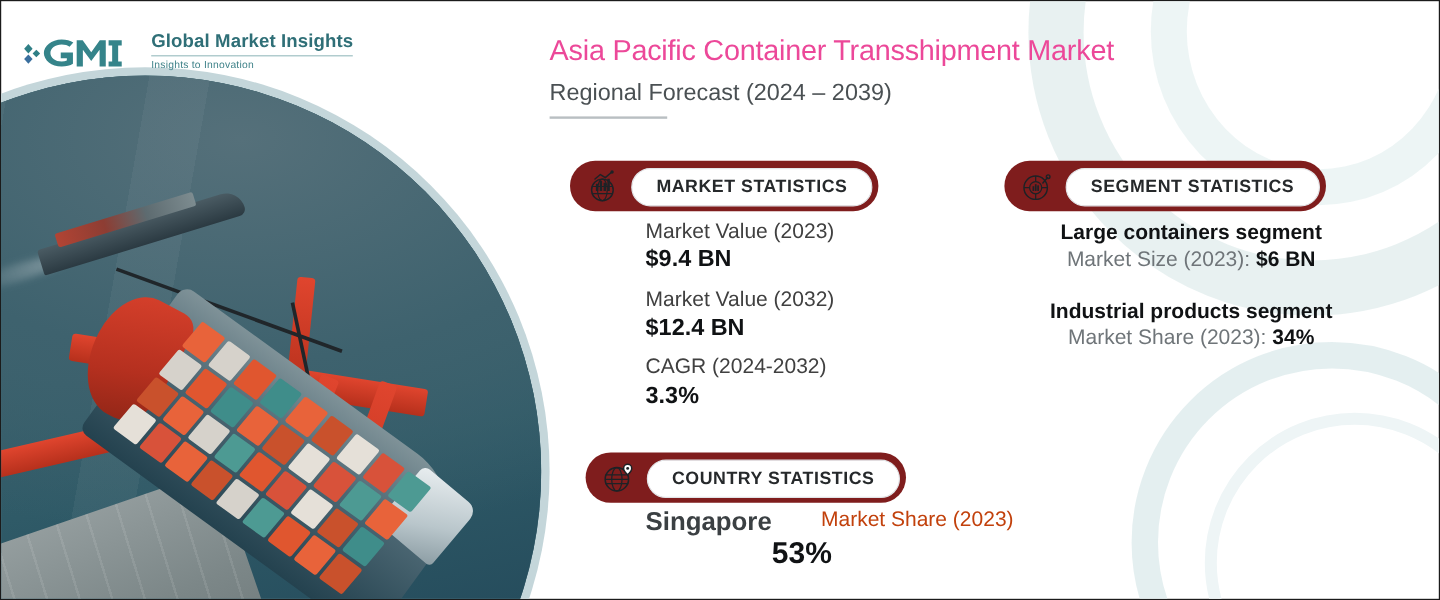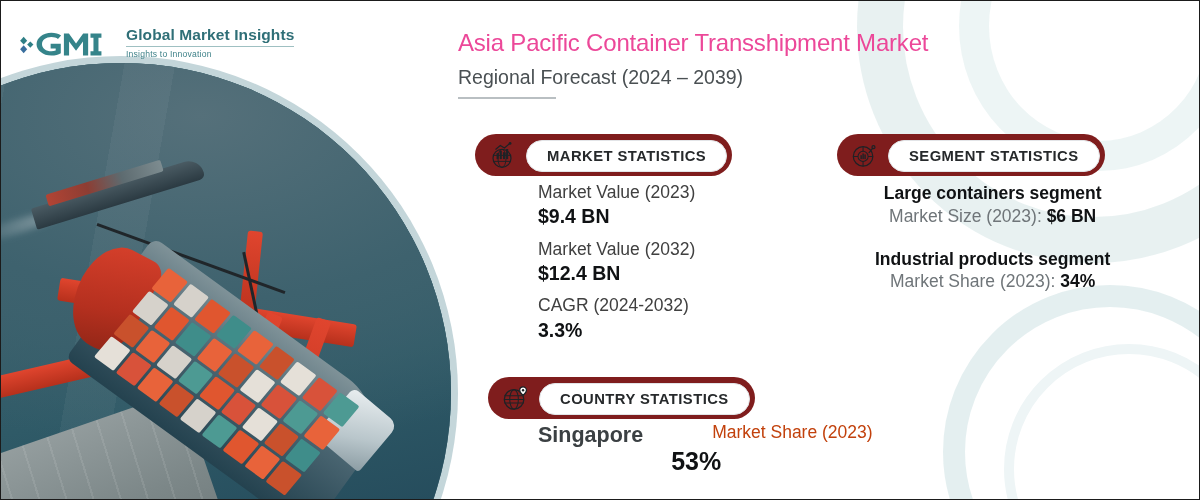--- a/index.html
+++ b/index.html
@@ -322,21 +322,21 @@
     line-height: 1.3;
   }
   .sg-line b { color: #101214; font-weight: 700; }
 
   
   .country-body {
     position: absolute;
     left: 537px; top: 421px;
     display: flex;
     align-items: flex-start;
-    gap: 28px;
+    gap: 0;
     z-index: 12;
   }
   .cs-name {
     font-size: 21.5px;
     font-weight: 700;
     color: #3b4043;
     white-space: nowrap;
     line-height: 1.25;
   }
   .cs-label {

